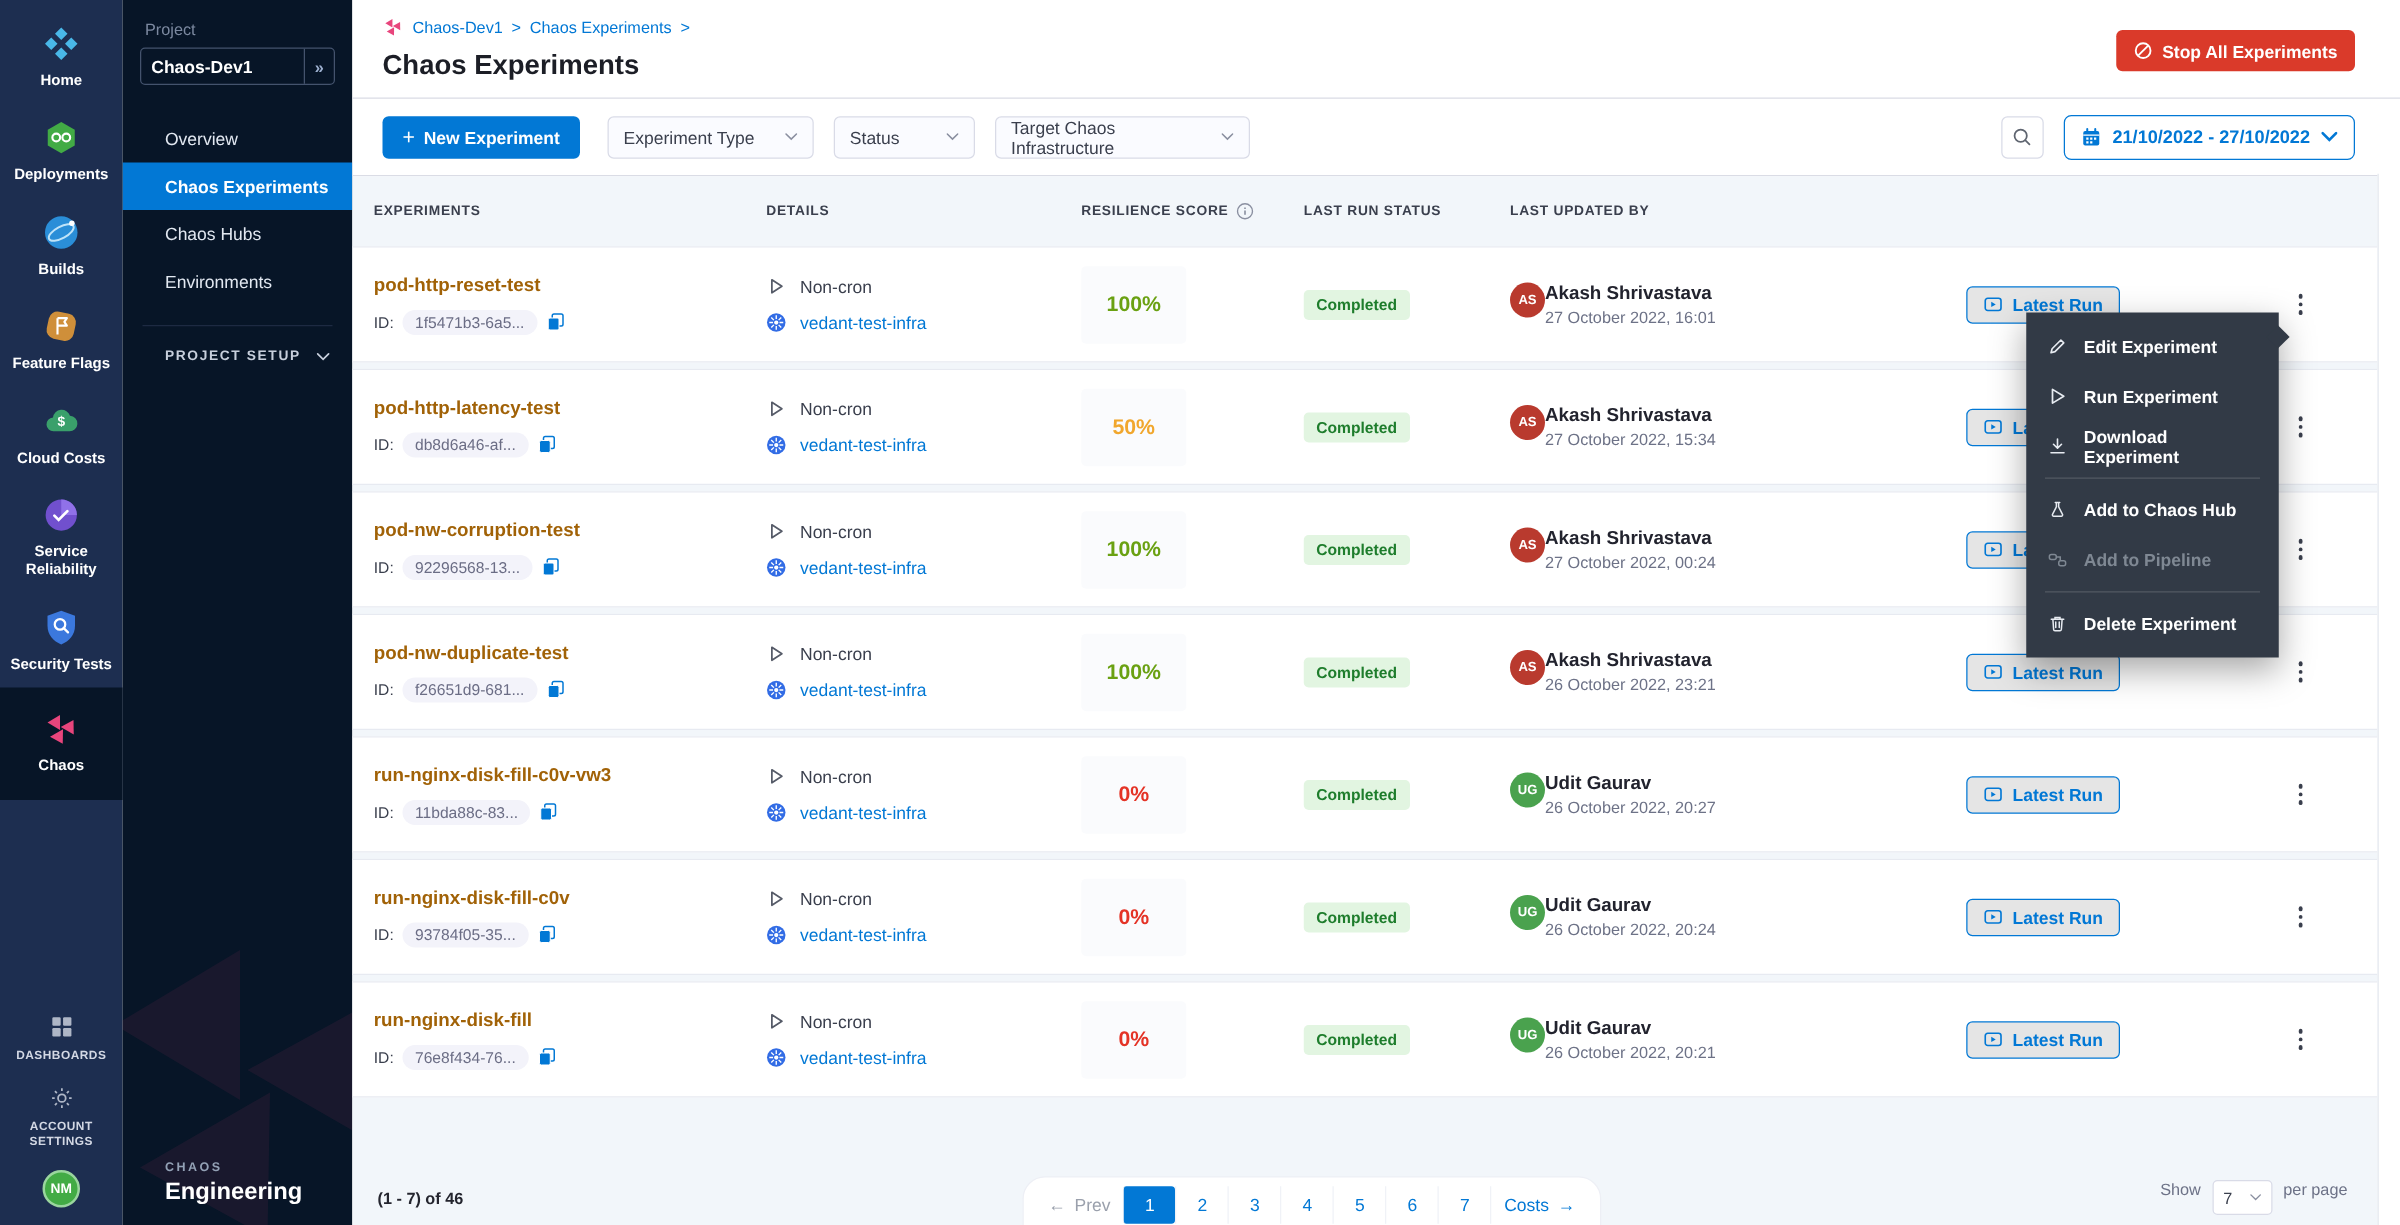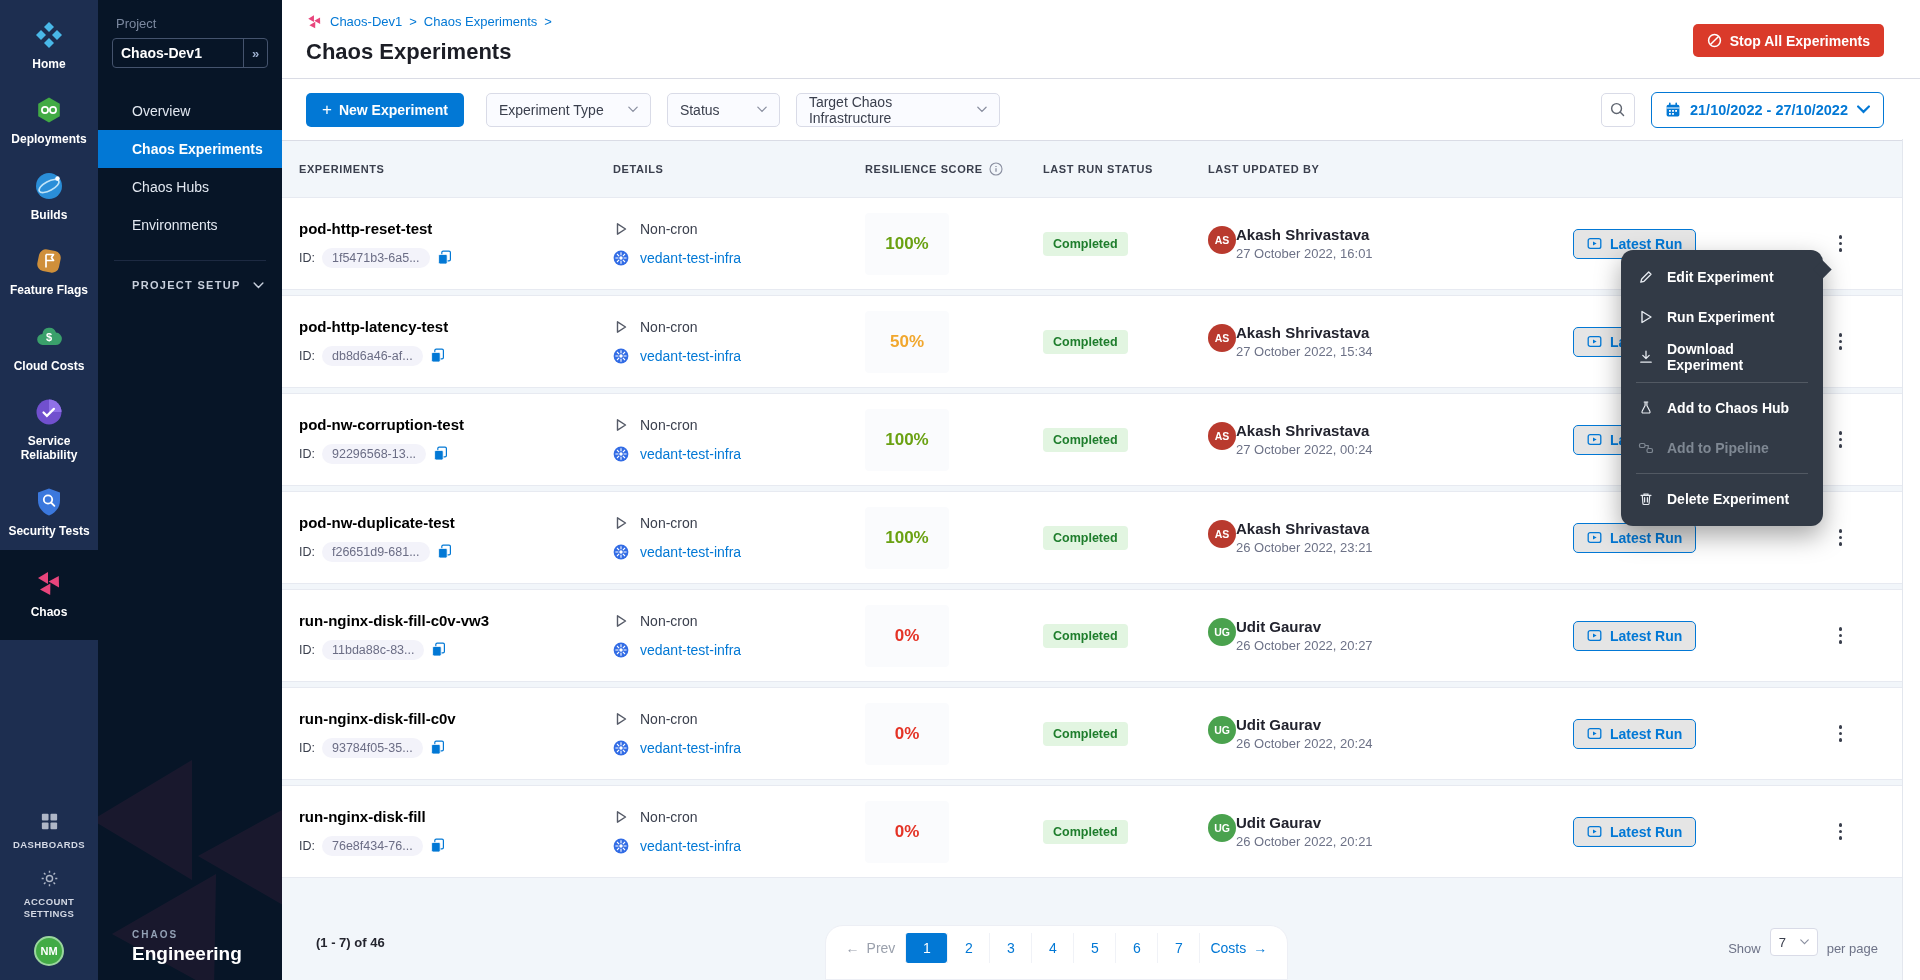--- a/index.html
+++ b/index.html
@@ -51,57 +51,57 @@
   .icon-btn { width:34px; height:34px; border:1px solid #d9dbe7; background:#fff; border-radius:5px; display:flex; align-items:center; justify-content:center; cursor:pointer; }
   .date-btn { height:36px; border:1.5px solid #0278d5; border-radius:6px; background:#fff; color:#0278d5; font-size:14.5px; font-weight:700; font-family:inherit; display:flex; align-items:center; gap:9px; padding:0 13px; margin-right:12px; cursor:pointer; }
 
   .table-zone { flex:1; background:#f2f6fa; padding-right:18px; overflow:hidden; }
   .scroll-strip { position:absolute; right:0; top:139px; bottom:0; width:18px; background:#fff; border-left:1px solid #e3e7ee; }
   .grid-cols { display:grid; grid-template-columns:314px 252px 178px 165px 365px 1fr; align-items:center; padding-left:17px; padding-right:24px; }
   .thead { height:56px; font-size:11px; font-weight:700; letter-spacing:.6px; color:#3a3f4d; }
   .th { display:flex; align-items:center; gap:6px; }
   .rows { display:flex; flex-direction:column; gap:5px; }
   .row { min-height:93px; background:#fff; border-top:1px solid #e7eaf1; border-bottom:1px solid #e7eaf1; }
-  .exp-name { font-size:15px; font-weight:700; color:#000000; cursor:pointer; }
+  .exp-name { font-size:15px; font-weight:700; color:#a16207; cursor:pointer; }
   .exp-id { margin-top:11px; display:flex; align-items:center; gap:7px; font-size:12.5px; color:#3a3f4d; }
   .id-pill { background:#f3f3fa; border-radius:999px; padding:3px 10px; color:#6b6d85; font-size:12.5px; }
   .copy { display:flex; cursor:pointer; }
   .detail-line { display:flex; align-items:flex-start; gap:11px; font-size:14px; color:#3a3f4d; }
   .detail-line + .detail-line { margin-top:13px; }
   .infra-link { color:#0278d5; cursor:pointer; }
   .score-card { width:84px; height:62px; background:#fafbfd; border-radius:4px; display:flex; align-items:center; justify-content:center; font-size:17px; font-weight:700; }
   .tone-green { color:#6aa112; } .tone-amber { color:#f1a72d; } .tone-red { color:#e43326; }
   .badge { display:inline-block; background:#e2f5e1; color:#1e7d2c; font-size:12.5px; font-weight:700; padding:5px 10px; border-radius:4px; }
   .user-cell { display:flex; align-items:flex-start; gap:0; }
   .avatar { width:28px; height:28px; border-radius:50%; color:#fff; font-size:10.5px; font-weight:700; display:flex; align-items:center; justify-content:center; flex-shrink:0; }
   .av-red { background:#b93a2e; } .av-green { background:#4aa24e; }
   .user-name { font-size:15px; font-weight:700; color:#22232e; }
   .user-date { font-size:13px; color:#6d7287; margin-top:3px; }
   .actions { display:flex; align-items:center; justify-content:space-between; padding-right:30px; }
   .latest-run { height:30px; border:1px solid #0278d5; border-radius:5px; background:#e5e5e5; color:#0278d5; font-size:14px; font-weight:700; font-family:inherit; display:inline-flex; align-items:center; gap:8px; padding:0 13px; cursor:pointer; }
   .kebab { display:flex; flex-direction:column; gap:3px; padding:6px; cursor:pointer; }
   .kebab i { width:3.5px; height:3.5px; border-radius:50%; background:#3a3f4d; }
 
   
-  .ctx-menu { position:absolute; left:1339px; top:250px; width:202px; background:#323a46; border-radius:12px; padding:7px 0; box-shadow:0 10px 26px rgba(0,0,0,.35); z-index:20; }
+  .ctx-menu { position:absolute; left:1339px; top:250px; width:202px; background:#323a46; border-radius:0; padding:7px 0; box-shadow:0 10px 26px rgba(0,0,0,.35); z-index:20; }
   .ctx-caret { position:absolute; top:13px; right:-6px; width:13px; height:13px; background:#323a46; transform:rotate(45deg); }
   .ctx-item { height:40px; display:flex; align-items:center; gap:13px; padding:0 17px; color:#fff; font-size:14px; font-weight:700; cursor:pointer; }
   .ctx-item svg { flex-shrink:0; }
   .ctx-item.disabled { color:#7f8893; cursor:default; }
   .ctx-divider { height:1px; background:rgba(255,255,255,.16); margin:5px 15px; }
 
   
-  .pagination { position:absolute; left:0; right:18px; bottom:16px; height:50px; display:flex; align-items:center; padding:0 24px 0 34px; z-index:5; }
+  .pagination { position:absolute; left:0; right:18px; bottom:0; height:50px; display:flex; align-items:center; padding:0 24px 0 20px; z-index:5; }
   .pg-summary { font-size:13px; font-weight:700; color:#24252e; margin-top:6px; }
   .pager { margin:0 auto; align-self:flex-end; margin-bottom:-16px; background:#fff; border:1px solid #edeff5; border-radius:18px 18px 0 0; display:flex; align-items:flex-start; padding:7px 10px 16px; }
   .pg-btn { min-width:42px; height:30px; display:flex; align-items:center; justify-content:center; gap:7px; font-size:14px; color:#0278d5; padding:0 10px; border-left:1px solid #f0f2f7; cursor:pointer; }
   .pager .pg-btn:first-child { border-left:none; }
   .pg-prev { color:#9aa0ac; }
   .pg-page.active { background:#0278d5; color:#fff; border-radius:3px; }
-  .show-box { display:flex; align-items:flex-end; gap:9px; font-size:13px; color:#6d7287; margin-top:6px; }
+  .show-box { display:flex; align-items:flex-start; gap:9px; font-size:13px; color:#6d7287; margin-top:6px; }
   .size-select { width:48px; height:28px; border:1px solid #d9dbe7; border-radius:4px; background:#fff; display:flex; align-items:center; justify-content:space-between; padding:0 8px; font-size:13px; color:#3a3f4d; cursor:pointer; }
 </style>
 </head>
 <body>
 
 <div id="app">
 
   <nav class="iconbar">
     <div class="mod">
       <svg viewBox="0 0 30 30">

